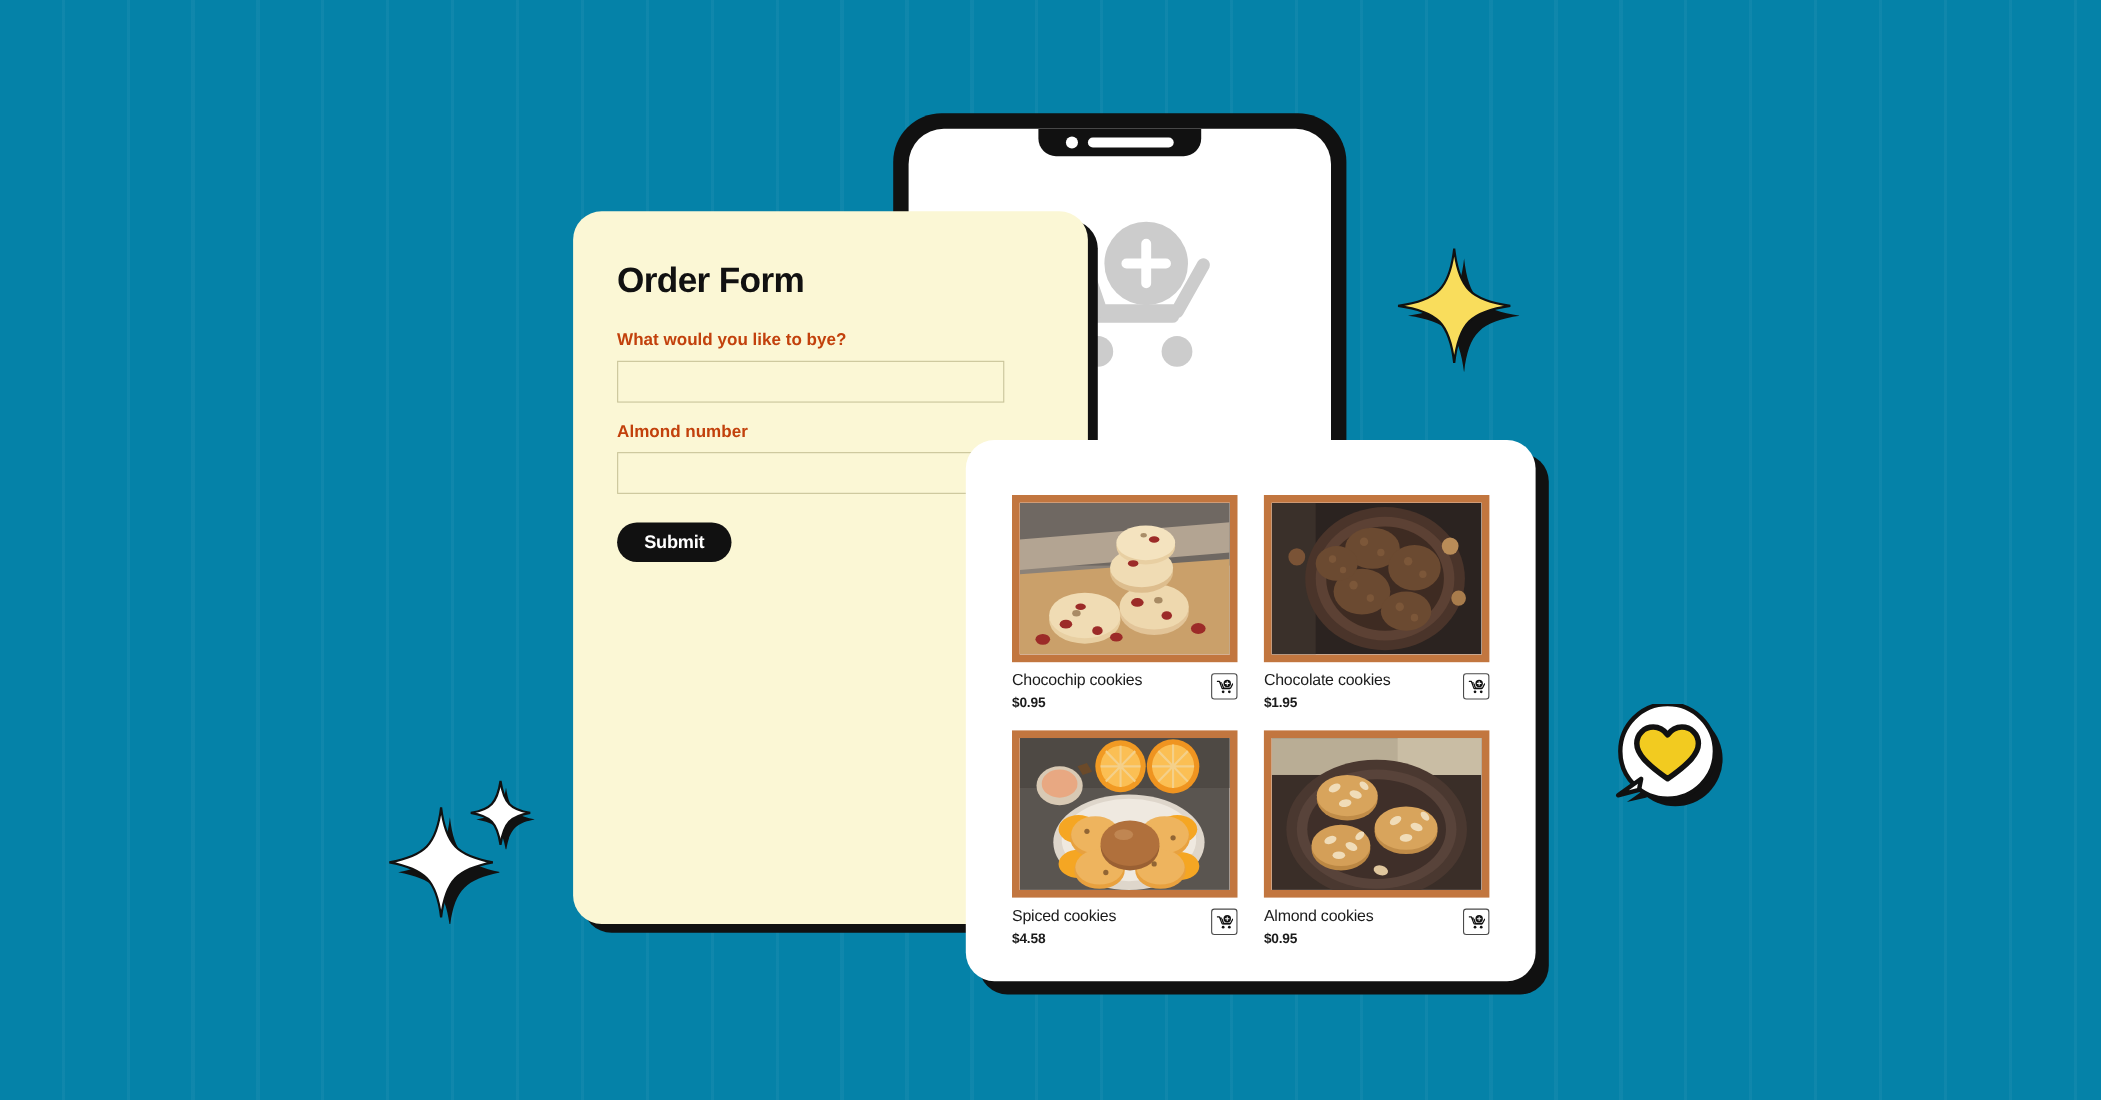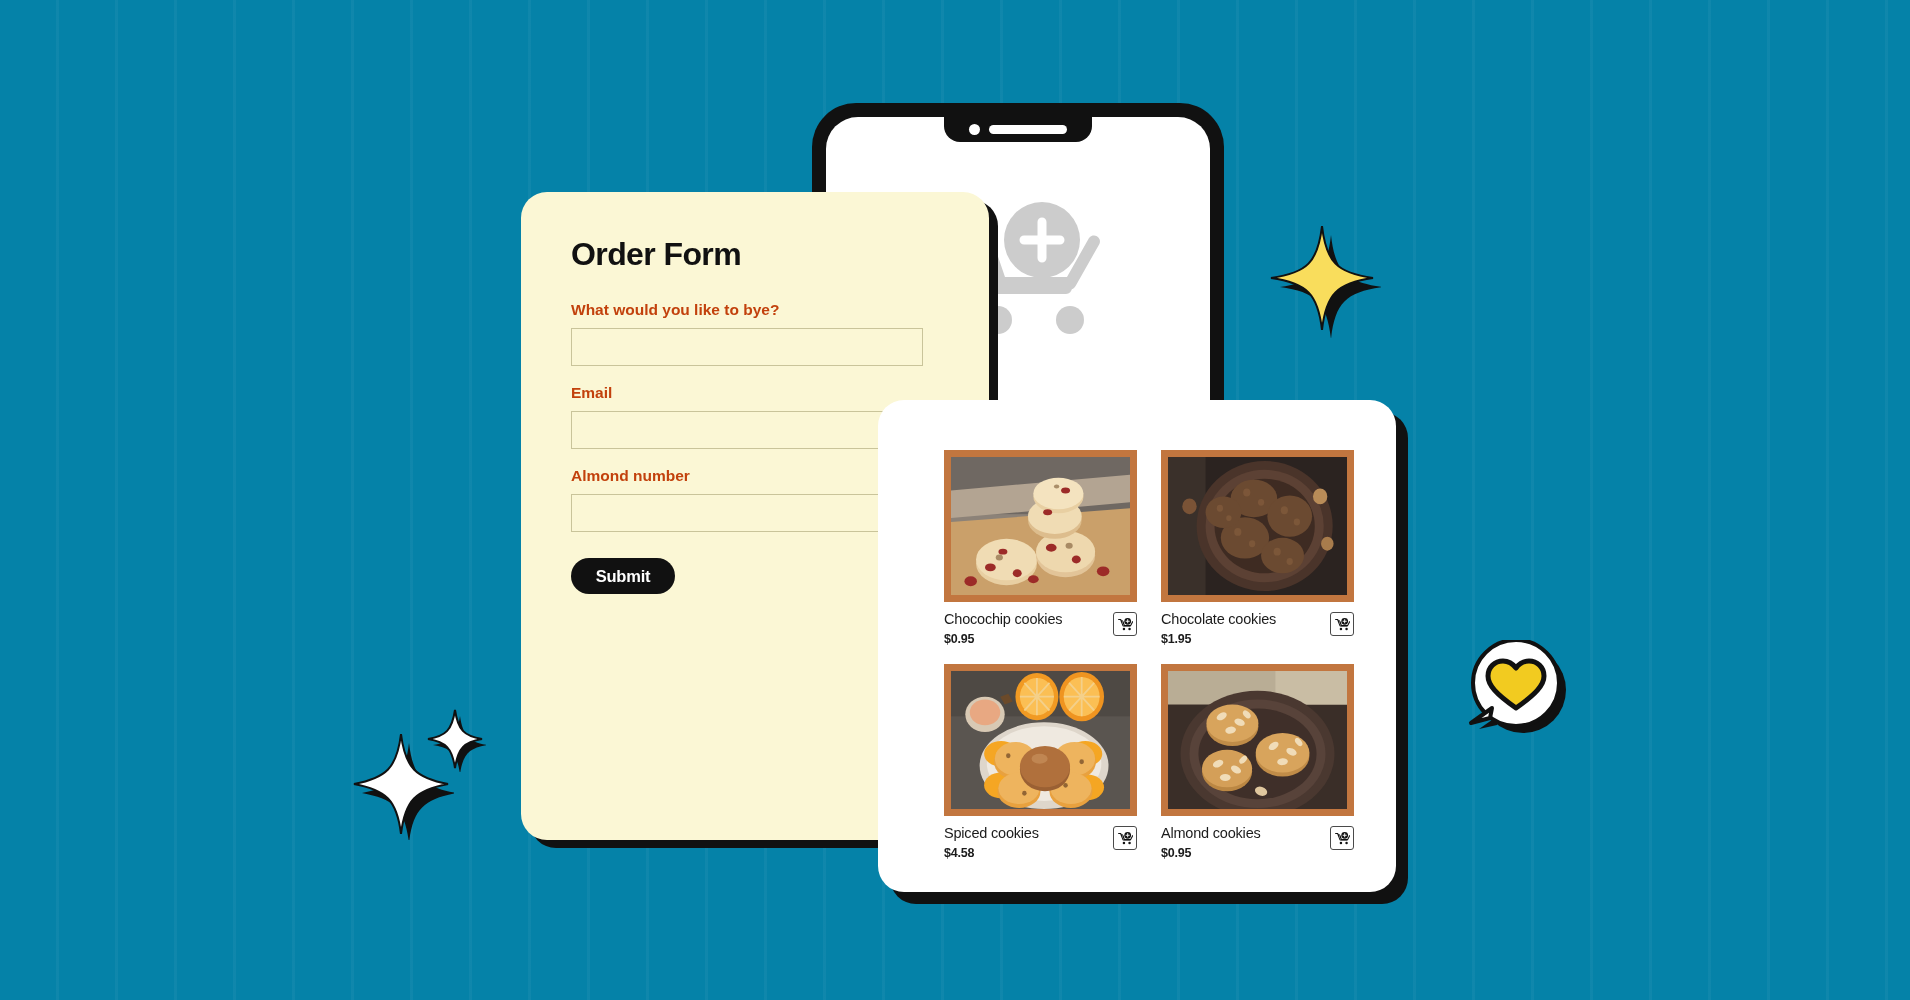--- a/index.html
+++ b/index.html
@@ -88,21 +88,21 @@
   }
   #order-form {
     position: absolute;
     left: 521px;
     top: 192px;
     width: 468px;
     height: 648px;
     background: #fbf7d5;
     border-radius: 26px;
     box-sizing: border-box;
-    padding: 44px 58px 0 50px;
+    padding: 44px 58px 0 40px;
     overflow: hidden;
   }
   #order-form-title {
     font-size: 32px;
     font-weight: bold;
     color: #111111;
     letter-spacing: -0.6px;
     margin: 0 0 28px 0;
   }
   .field-group { margin-bottom: 18px; }
@@ -164,21 +164,20 @@
     border-radius: 26px;
     box-sizing: border-box;
     padding: 50px 42px;
     overflow: hidden;
   }
   #product-grid {
     display: grid;
     grid-template-columns: 1fr 1fr;
     column-gap: 24px;
     row-gap: 18px;
-    margin-left: 24px;
   }
   .product-thumb {
     width: 100%;
     height: 152px;
     border: 7px solid #c2763f;
     box-sizing: border-box;
     overflow: hidden;
     position: relative;
   }
   .product-thumb svg { display: block; width: 100%; height: 100%; }
@@ -253,24 +252,20 @@
   <div id="order-form">
     <div id="order-form-title">Order Form</div>
 
     <div class="field-group">
       <div class="field-label">What would you like to bye?</div>
       <input class="field-input" type="text" placeholder="" style="">
     </div>
 
 
 
-    <div class="field-group">
-      <div class="field-label">Email</div>
-      <input class="field-input" type="text" placeholder="" style="">
-    </div>
 
     <div class="field-group">
       <div class="field-label">Almond number</div>
       <input class="field-input" type="text" placeholder="" style="">
     </div>
 
     <div id="submit-row">
       <button id="submit-button">Submit</button>
     </div>
   </div>

